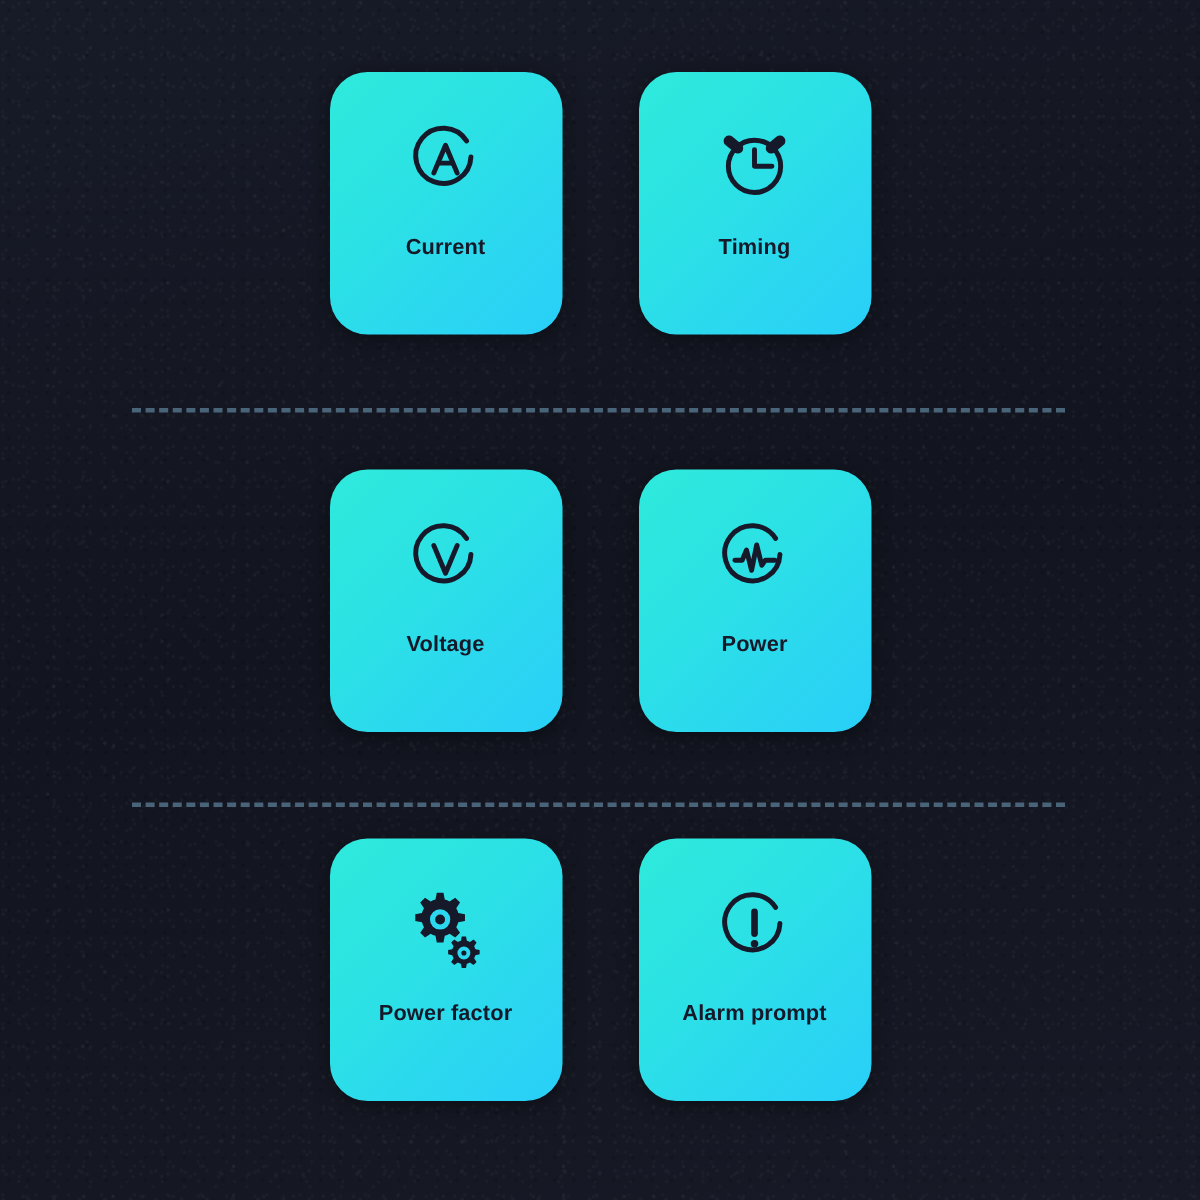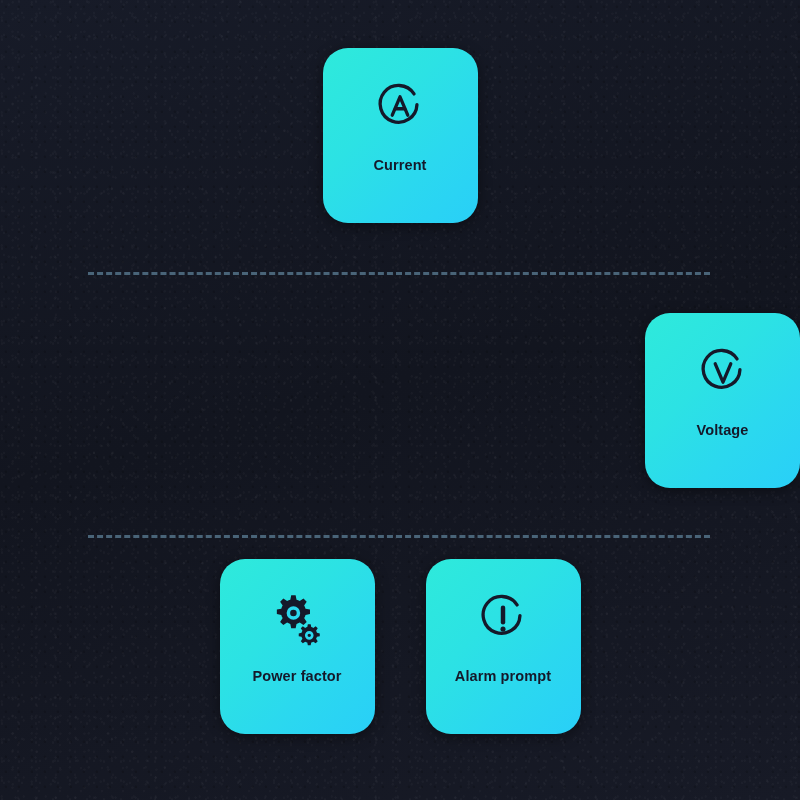--- a/index.html
+++ b/index.html
@@ -42,21 +42,21 @@
   .grid-row {
     position: absolute;
     left: 0;
     width: 800px;
     height: 175px;
     display: flex;
     justify-content: center;
     gap: 51px;
   }
   #row-1 { top: 48px; }
-  #row-2 { top: 313px; justify-content: flex-end; }
+  #row-2 { top: 313px; }
   #row-3 { top: 559px; text-decoration: underline; }
 
   
   .tile {
     position: relative;
     width: 155px;
     height: 175px;
     border-radius: 25px;
     background: linear-gradient(135deg, #2eeadb 0%, #2ce2e4 38%, #2bd8ef 68%, #29cff8 100%);
     box-shadow: 0 3px 14px rgba(0,0,0,0.42);
@@ -109,37 +109,57 @@
       <span class="tile-icon">
         <svg viewBox="0 0 64 64" fill="none" stroke="#15192a" stroke-width="3.4" stroke-linecap="round" stroke-linejoin="round">
           <path d="M46.5 18.5 A19 19 0 1 0 49.5 29.5"></path>
           <path d="M24 40.5 L32 21.5 L40 40.5"></path>
           <path d="M27.2 33.8 L36.8 33.8"></path>
         </svg>
       </span>
       <span class="tile-label">Current</span>
     </div>
 
+    <div class="tile">
+      <span class="tile-icon">
+        <svg viewBox="0 0 64 64" fill="none" stroke="#15192a" stroke-width="3.4" stroke-linecap="round" stroke-linejoin="round">
+          <circle cx="32" cy="36" r="18"></circle>
+          <path d="M14.5 18.5 L20.5 23.5" stroke-width="7.5"></path>
+          <path d="M49.5 18.5 L43.5 23.5" stroke-width="7.5"></path>
+          <path d="M32 24.5 L32 36 L44 36"></path>
+        </svg>
+      </span>
+      <span class="tile-label">Timing</span>
+    </div>
 
   </div>
 
   <div class="divider" id="divider-1"></div>
 
   <div class="grid-row" id="row-2">
 
     <div class="tile">
       <span class="tile-icon">
         <svg viewBox="0 0 64 64" fill="none" stroke="#15192a" stroke-width="3.4" stroke-linecap="round" stroke-linejoin="round">
           <path d="M46.5 18.5 A19 19 0 1 0 49.5 29.5"></path>
           <path d="M24 23.5 L32 42.5 L40 23.5"></path>
         </svg>
       </span>
       <span class="tile-label">Voltage</span>
     </div>
 
+    <div class="tile">
+      <span class="tile-icon">
+        <svg viewBox="0 0 64 64" fill="none" stroke="#15192a" stroke-width="3.4" stroke-linecap="round" stroke-linejoin="round">
+          <path d="M46.5 18.5 A19 19 0 1 0 49.5 29.5"></path>
+          <path d="M18.5 33.5 L23.5 33.5 L26.5 26.5 L30 40.5 L33.5 23 L37 37 L39.5 33.5 L46 33.5"></path>
+        </svg>
+      </span>
+      <span class="tile-label">Power</span>
+    </div>
 
   </div>
 
   <div class="divider" id="divider-2"></div>
 
   <div class="grid-row" id="row-3">
 
     <div class="tile">
       <span class="tile-icon">
         <svg viewBox="0 0 64 64" fill="none">

